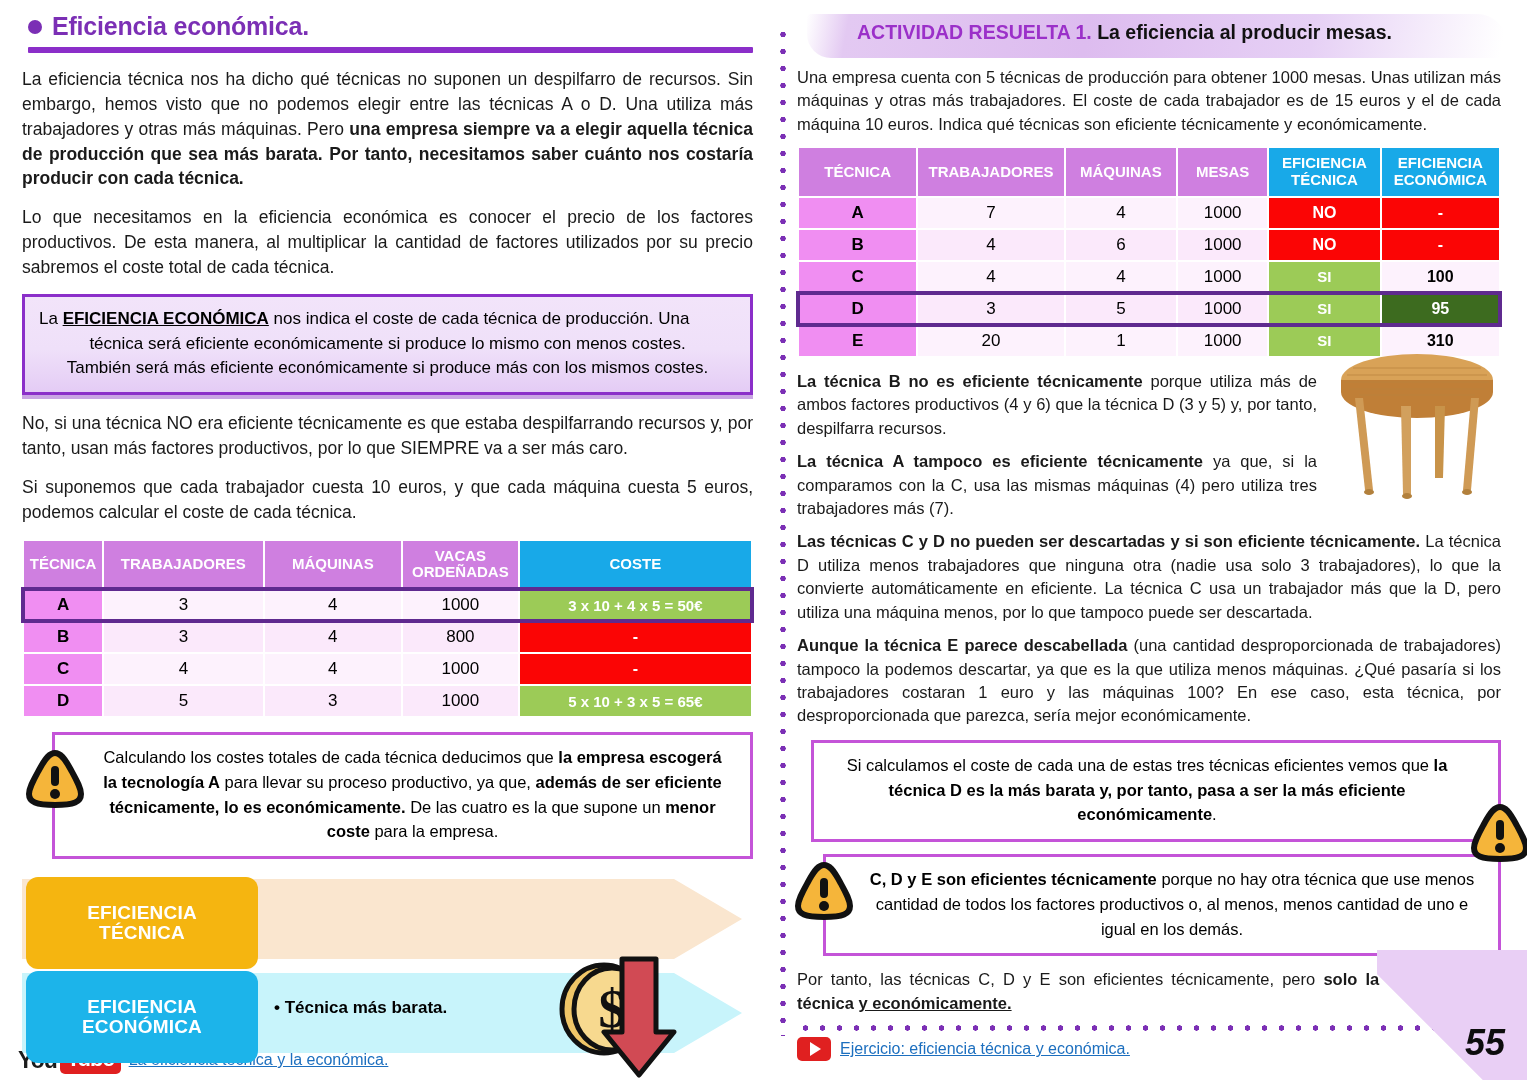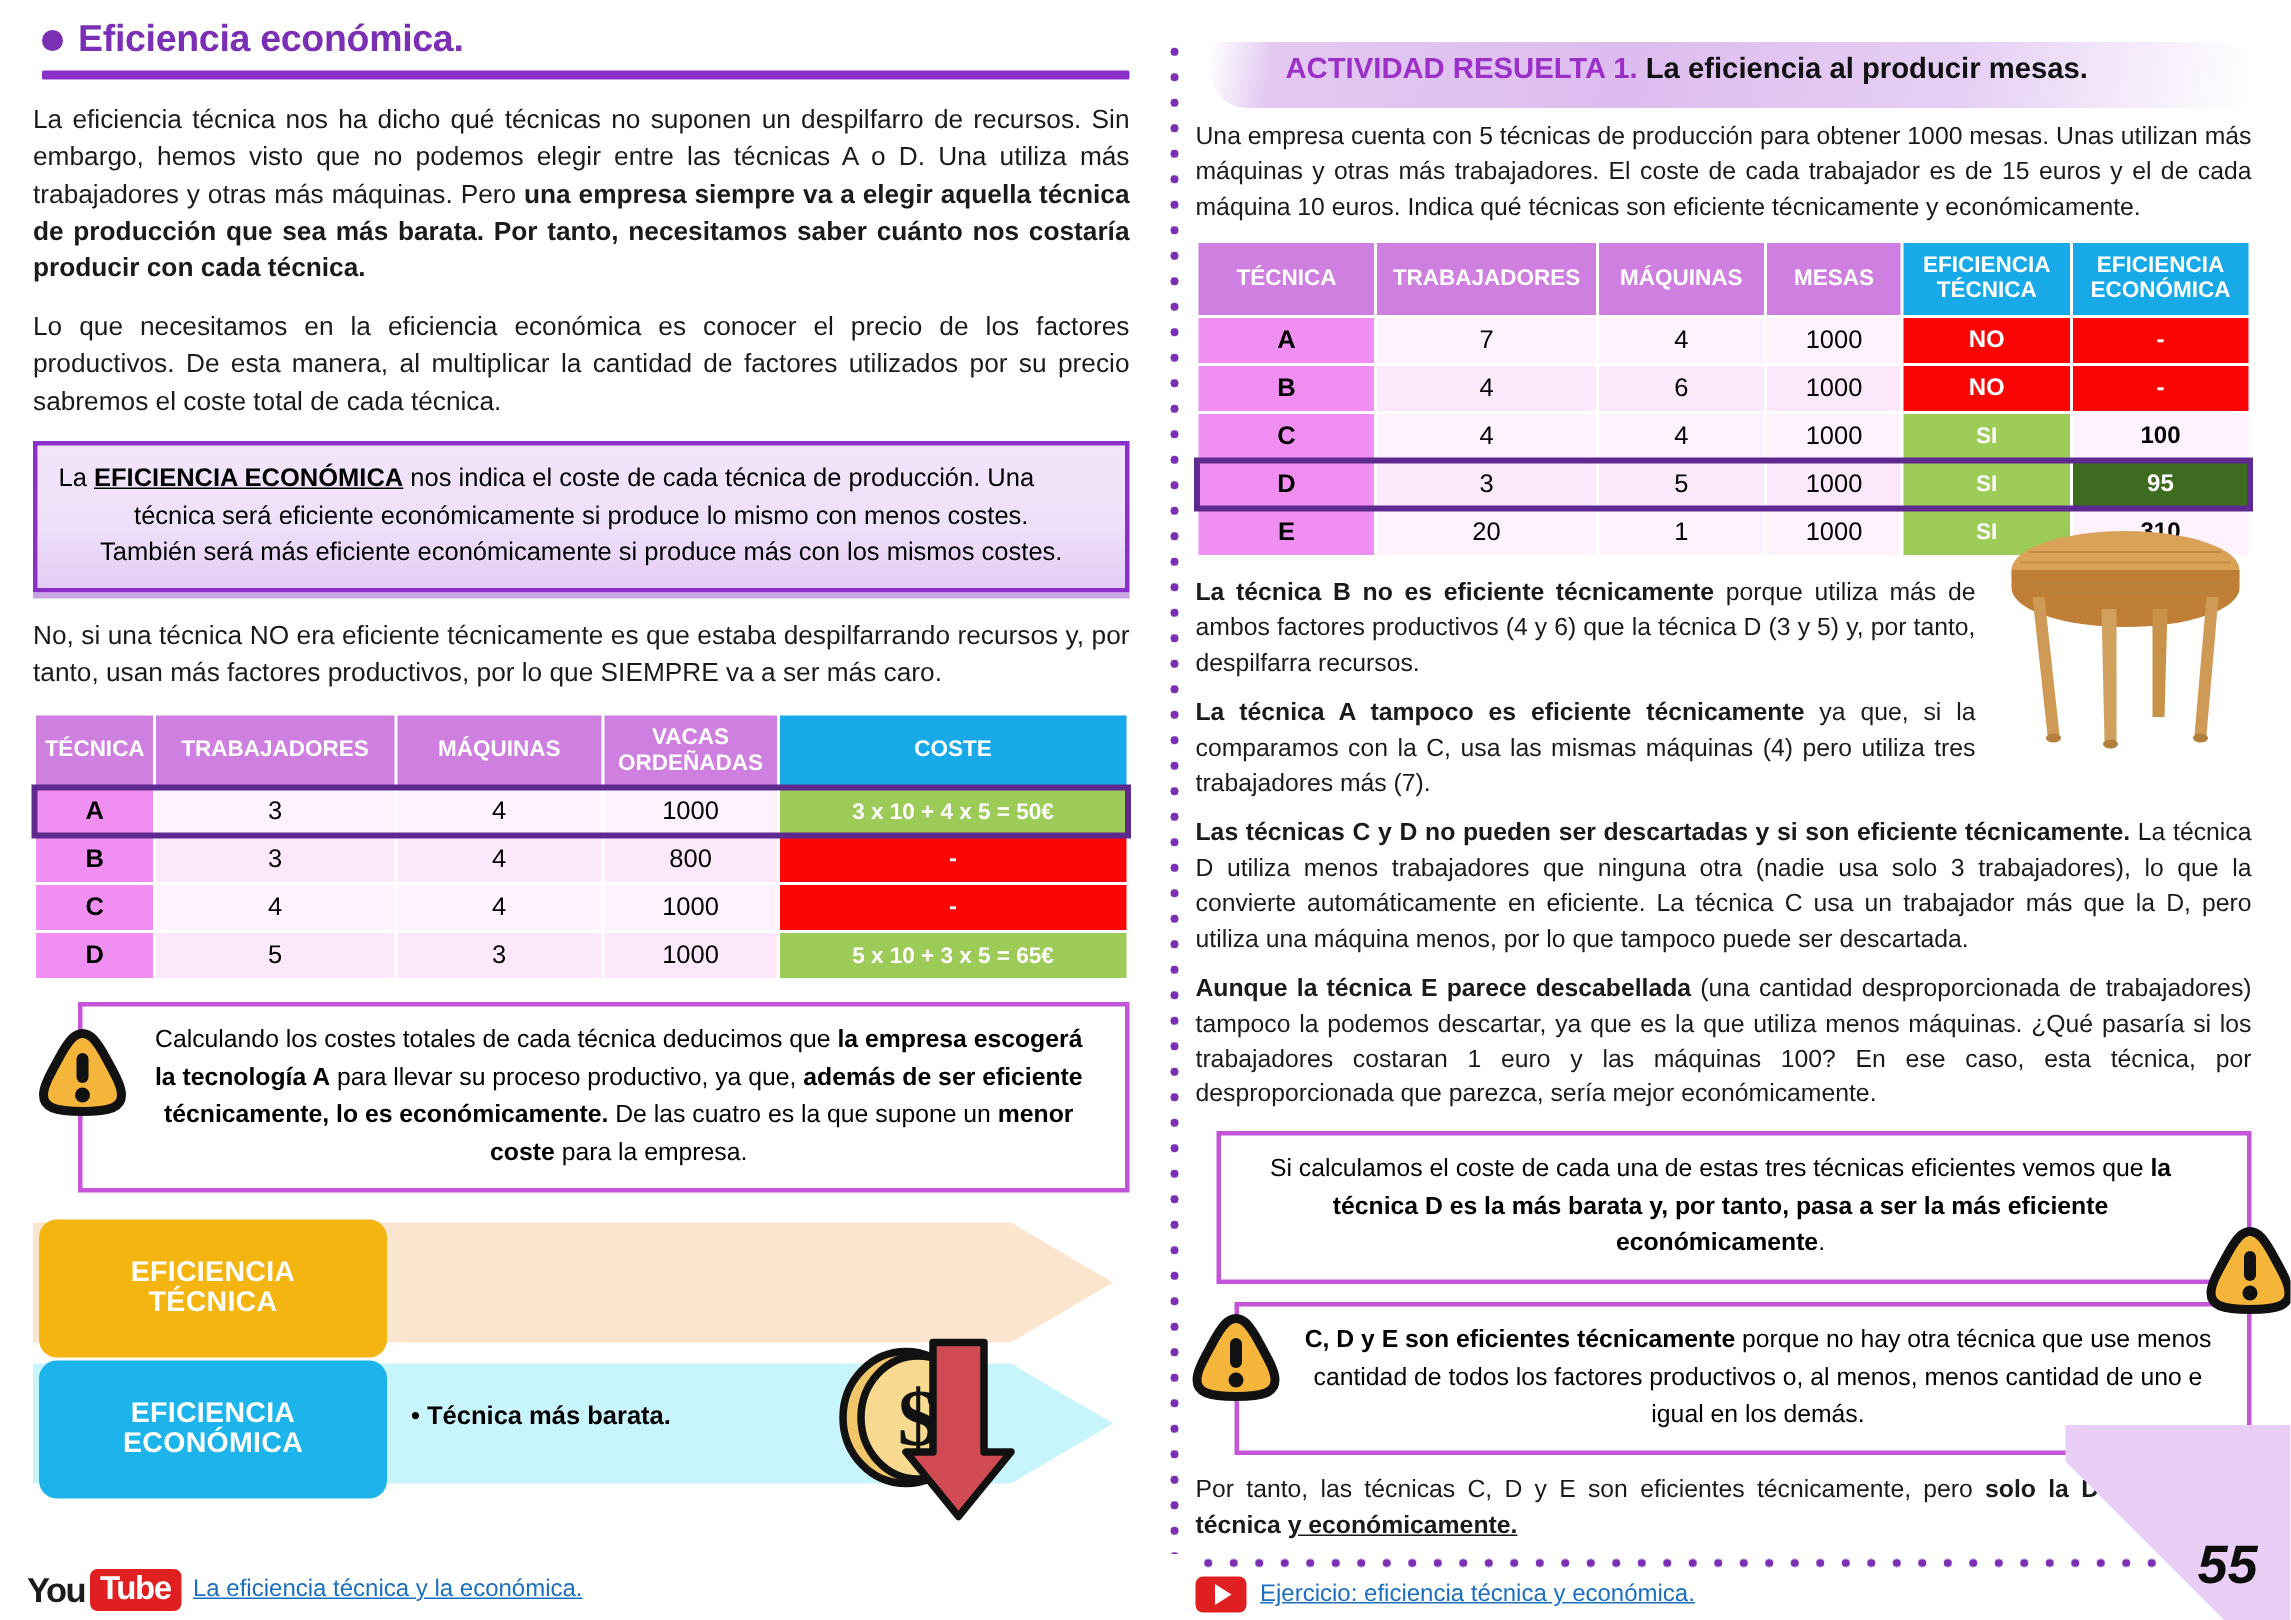--- a/index.html
+++ b/index.html
@@ -110,21 +110,21 @@
   .yt-text { font-size: 16px; color: #1c6fbf; text-decoration: underline; }
 
   
   .divider {
     position: absolute; left: 780px; top: 26px; width: 6px; height: 1010px;
     background-image: radial-gradient(circle, #7b2fb5 2.6px, rgba(0,0,0,0) 2.8px);
     background-size: 6px 17px; background-repeat: repeat-y;
   }
 
   
-  .col-right { width: 752px; padding: 24px 26px 0 22px; position: relative; }
+  .col-right { width: 752px; padding: 10px 26px 0 22px; position: relative; }
 
   .act-banner { position: relative; height: 44px; margin: 4px 0 8px 0; }
   .act-brush {
     position: absolute; left: 10px; top: 0; width: 700px; height: 44px;
     background: linear-gradient(100deg, rgba(224,198,240,0) 0%, #e3c9f2 6%, #ddbcef 40%, #e6d0f5 72%, rgba(230,208,245,0) 99%);
     border-radius: 4px 30px 6px 24px;
   }
   .act-title { position: absolute; left: 60px; top: 7px; font-size: 19.5px; font-weight: bold; }
   .act-title .pink { color: #9b30c9; }
   .act-title .blk { color: #111; }
@@ -177,20 +177,21 @@
 
     <div class="defbox">
       <div class="l1">
         <span>La </span><span class="term">EFICIENCIA ECONÓMICA</span><span> nos indica el coste de cada técnica de producción. Una</span>
       </div>
       <div>técnica será eficiente económicamente si produce lo mismo con menos costes.</div>
       <div>También será más eficiente económicamente si produce más con los mismos costes.</div>
     </div>
 
     <div class="para">No, si una técnica NO era eficiente técnicamente es que estaba despilfarrando recursos y, por tanto, usan más factores productivos, por lo que SIEMPRE va a ser más caro.</div>
+    <div class="para">Si suponemos que cada trabajador cuesta 10 euros, y que cada máquina cuesta 5  euros, podemos calcular el coste de cada técnica.</div>
 
     <div class="tbl-wrap">
       <table class="tbl" id="left-table">
           <colgroup>
             <col style="width: 11%;">
             <col style="width: 22%;">
             <col style="width: 19%;">
             <col style="width: 16%;">
             <col style="width: 32%;">
           </colgroup>

